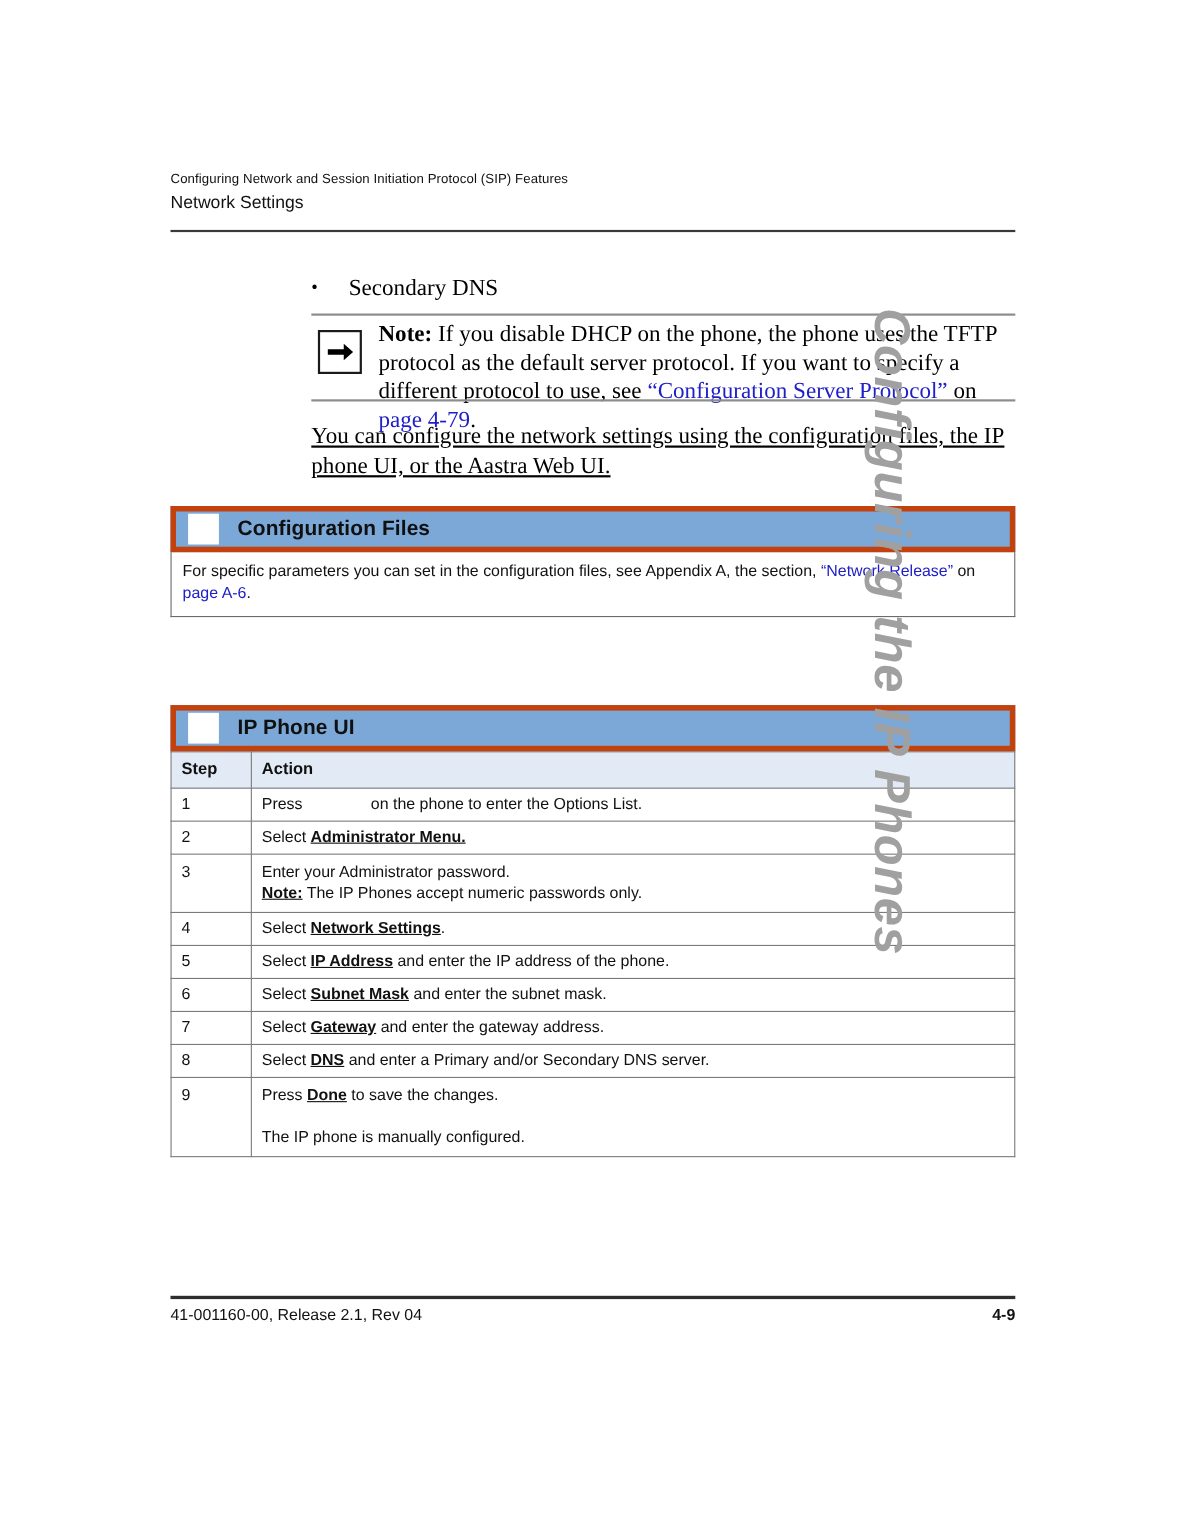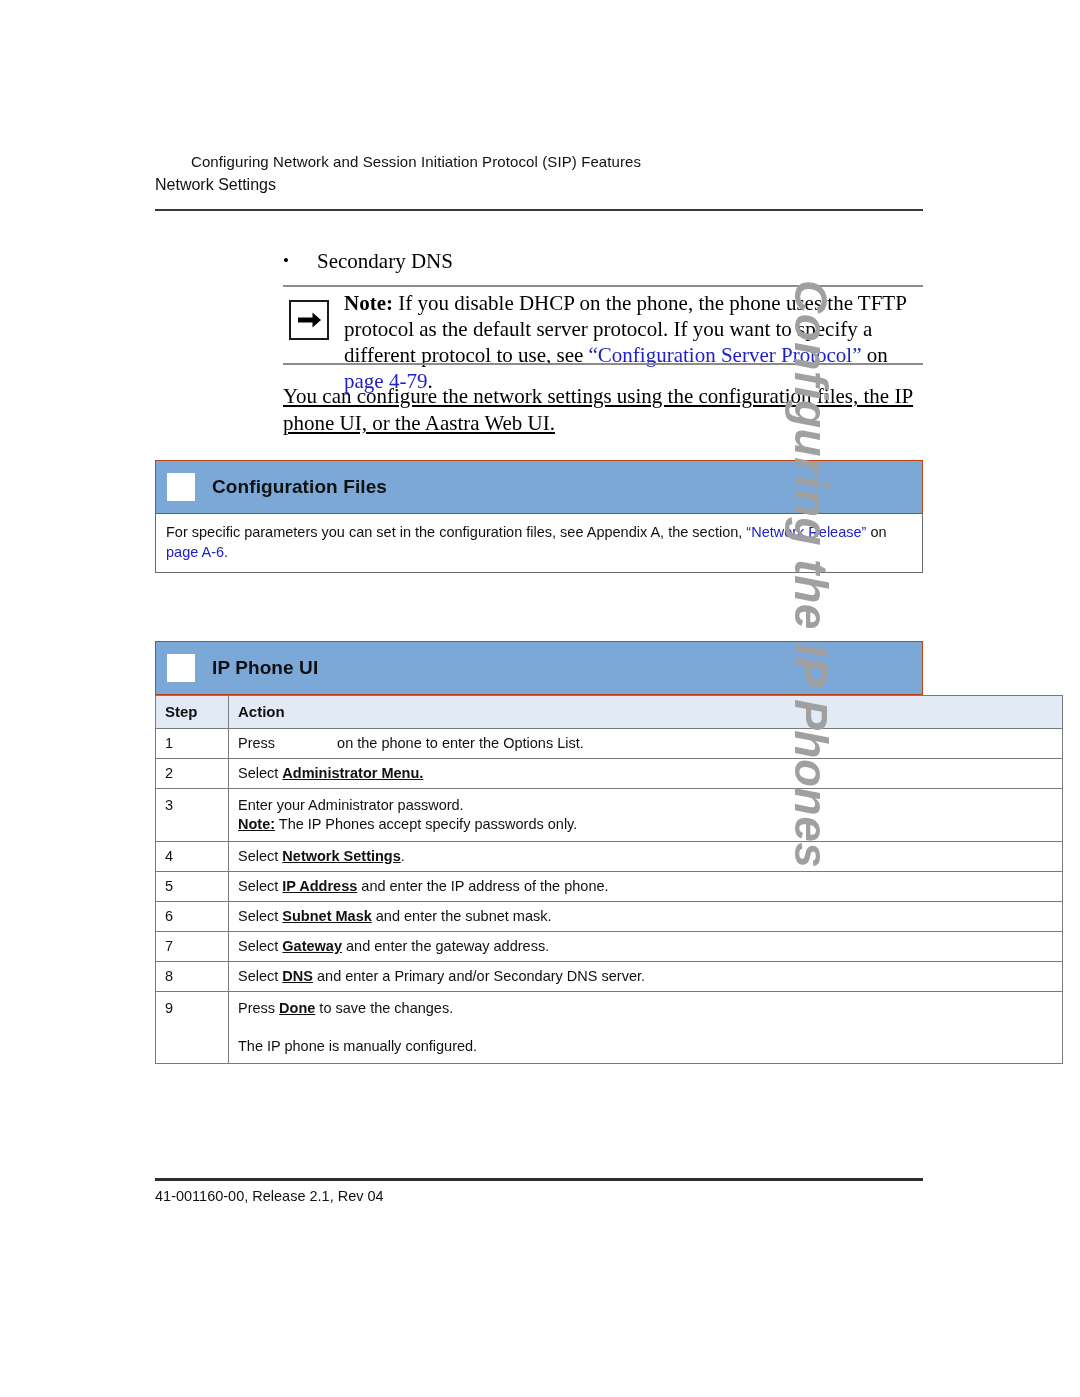--- a/index.html
+++ b/index.html
@@ -24,25 +24,24 @@
   }
 
   
   .page-header {
     position: absolute;
     left: 155px;
     top: 152px;
     width: 768px;
   }
   .hdr-line1 {
-    font-size: 15px;
+    font-size: 12px;
     line-height: 20px;
     letter-spacing: 0.1px;
     color: #111;
-    margin-left: 36px;
   }
   .hdr-line2 {
     font-size: 16px;
     line-height: 22px;
     font-weight: 400;
     color: #111;
     margin-top: 2px;
   }
   .hdr-rule {
     position: absolute;
@@ -133,23 +132,23 @@
 
   
   .sec-block {
     position: absolute;
     left: 155px;
     width: 768px;
     box-sizing: border-box;
   }
   .sec-bar {
     position: relative;
-    height: 54px;
+    height: 42px;
     background: #7CA8D8;
-    border: 1px solid #c2410c;
+    border: 5px solid #c2410c;
     box-sizing: border-box;
     display: flex;
     align-items: center;
   }
   .sec-chip {
     width: 28px;
     height: 28px;
     background: #ffffff;
     margin-left: 11px;
     flex: 0 0 auto;
@@ -171,21 +170,21 @@
     color: #111;
     background: #fff;
   }
 
   #config-files-block { top: 460px; }
   #ipphone-block { top: 641px; }
 
   
   .steps-table {
     border-collapse: collapse;
-    width: 908px;
+    width: 768px;
     table-layout: fixed;
     border: 1px solid #6b6b6b;
     border-top: none;
   }
   .steps-table th,
   .steps-table td {
     border: 1px solid #7a7a7a;
     padding: 5px 8px 5px 9px;
     font-size: 14.5px;
     line-height: 19px;
@@ -314,21 +313,21 @@
         <tr>
           <td>2</td>
           <td>
             <span>Select </span><b>Administrator Menu.</b><span></span>
           </td>
         </tr>
         <tr class="row-tall">
           <td>3</td>
           <td>
             <div>Enter your Administrator password.</div>
-            <div><b>Note:</b><span> The IP Phones accept specify passwords only.</span></div>
+            <div><b>Note:</b><span> The IP Phones accept numeric passwords only.</span></div>
           </td>
         </tr>
         <tr>
           <td>4</td>
           <td>
             <span>Select </span><b>Network Settings</b><span>.</span>
           </td>
         </tr>
         <tr>
           <td>5</td>
@@ -363,14 +362,15 @@
           </td>
         </tr>
       </tbody>
     </table>
   </div>
 
   <div class="side-tab">Configuring the IP Phones</div>
 
   <div class="footer-rule"></div>
   <div class="footer-left">41-001160-00, Release 2.1, Rev 04</div>
+  <div class="footer-right">4-9</div>
 
 </div>
 
 </body></html>

